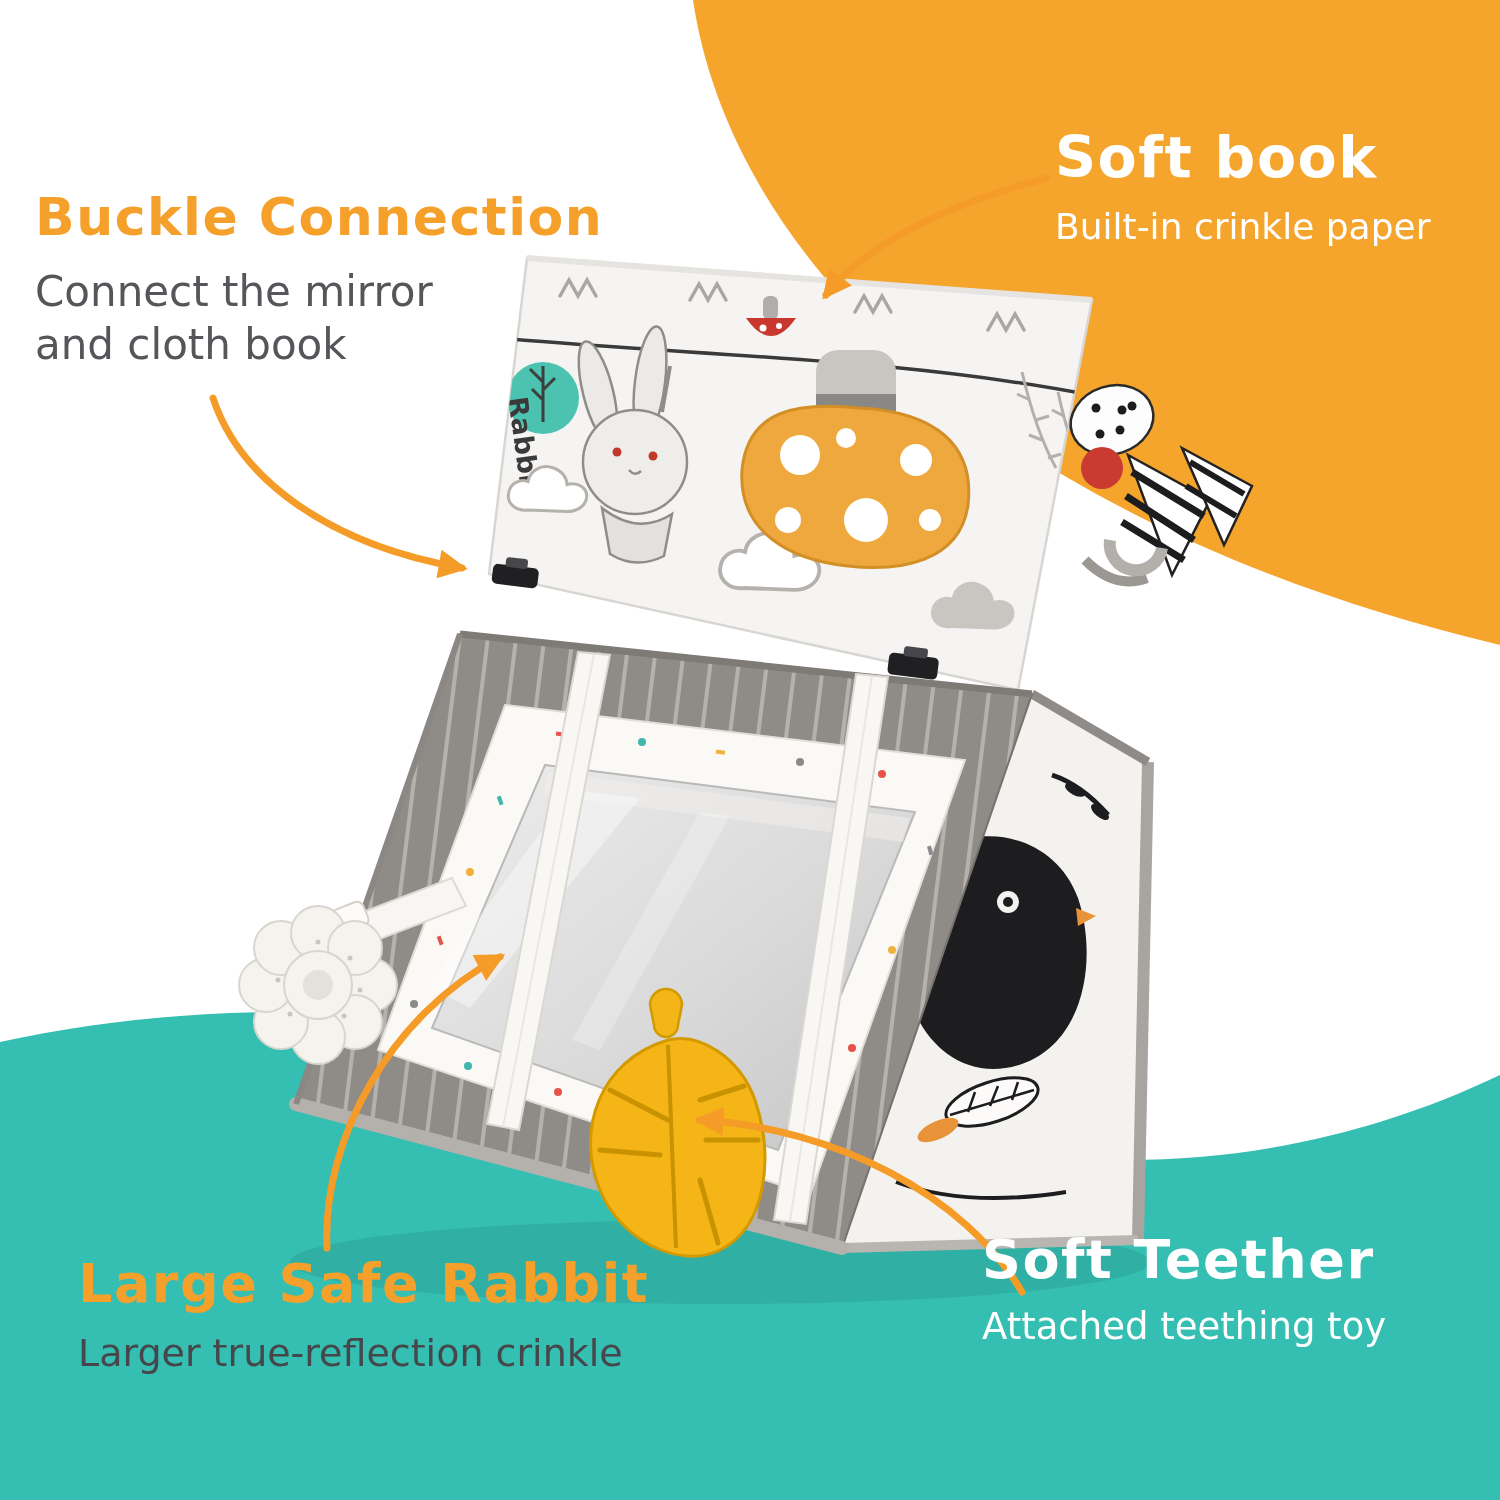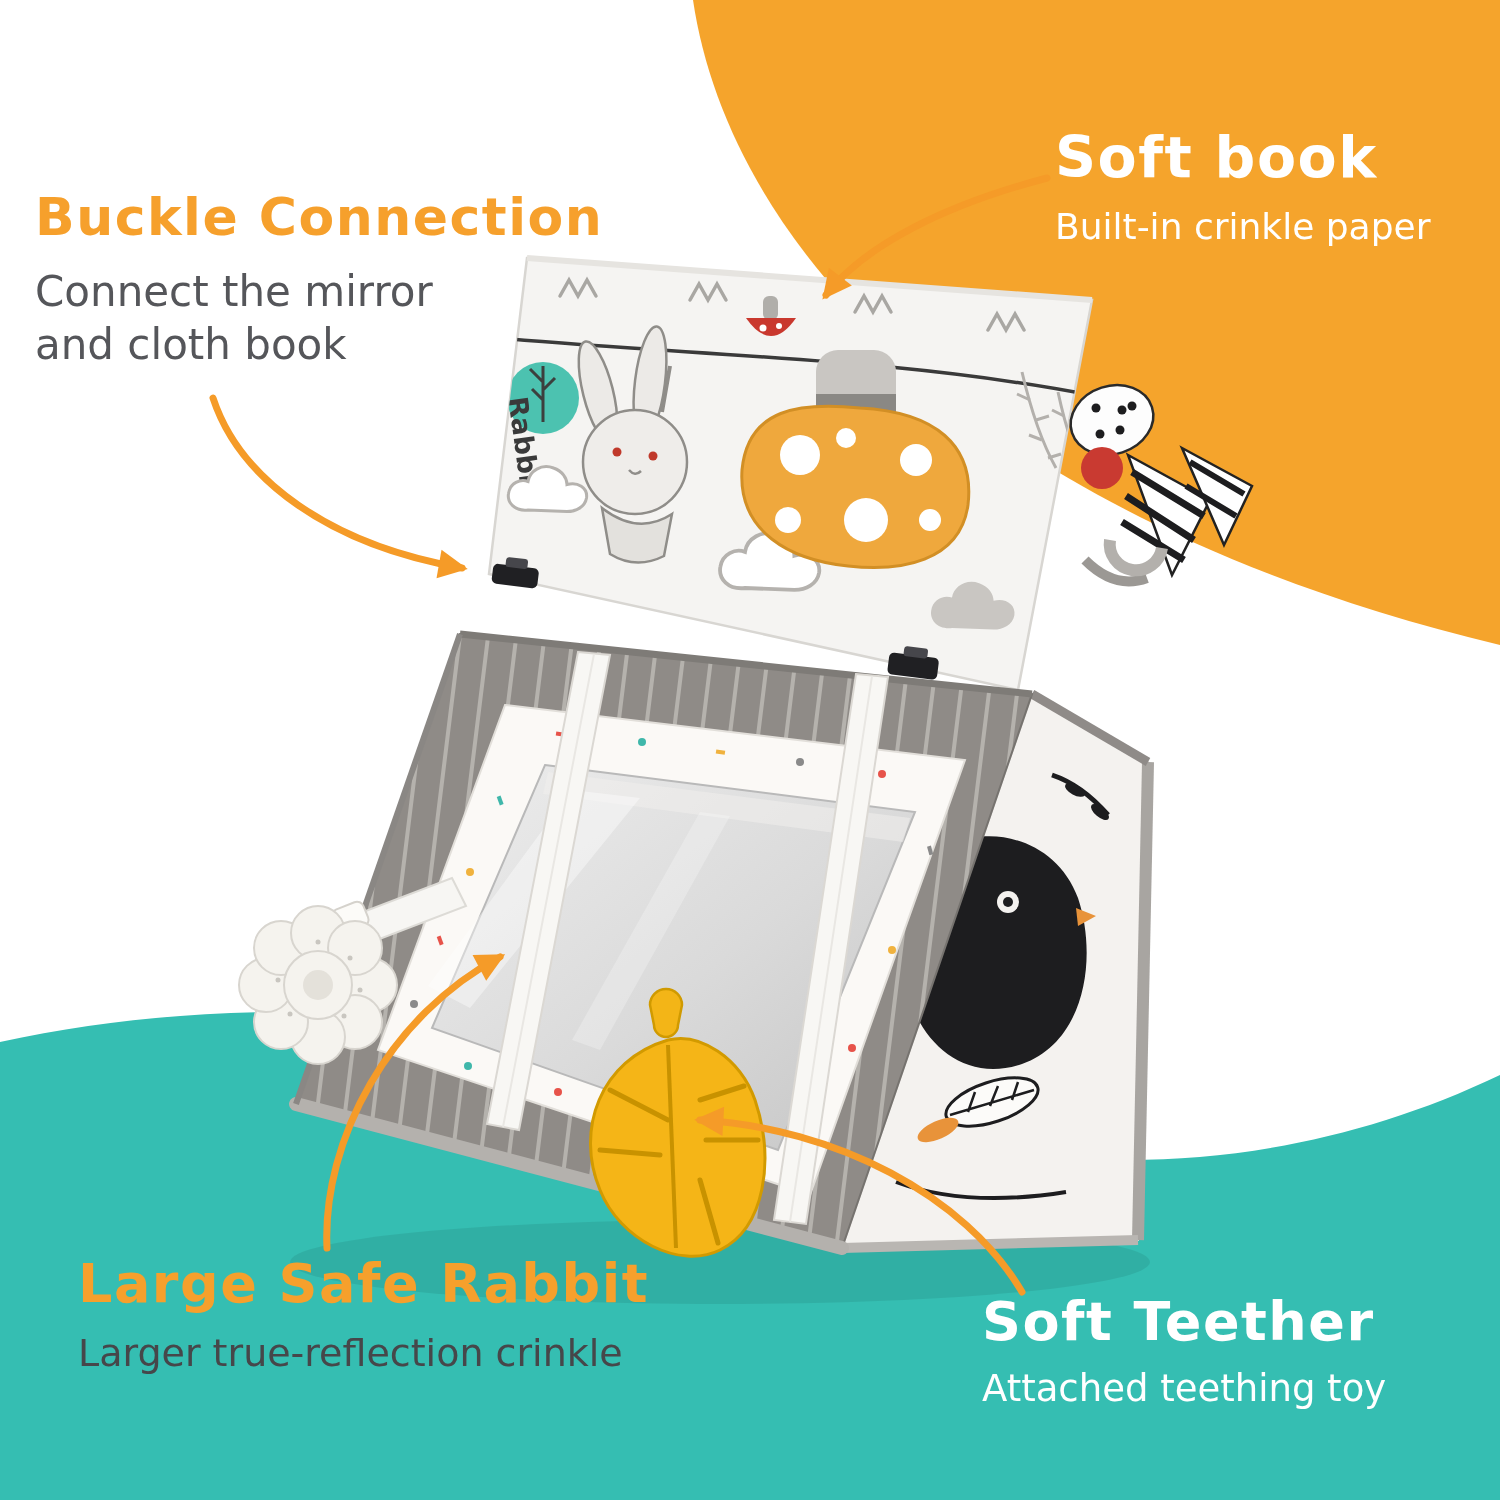--- a/index.html
+++ b/index.html
@@ -16,21 +16,21 @@
   .sub-white{color:#ffffff;}
   .co-buckle{left:35px;top:190px;}
   .co-buckle .title{font-size:52px;}
   .co-buckle .sub{font-size:42px;margin-top:20px;}
   .co-softbook{left:1055px;top:128px;}
   .co-softbook .title{font-size:57px;}
   .co-softbook .sub{font-size:36px;margin-top:16px;}
   .co-mirror{left:78px;top:1256px;}
   .co-mirror .title{font-size:54px;}
   .co-mirror .sub{font-size:38px;margin-top:16px;}
-  .co-teether{left:982px;top:1294px;}
+  .co-teether{left:982px;top:1232px;}
   .co-teether .title{font-size:54px;}
   .co-teether .sub{font-size:37px;margin-top:14px;}
 </style>
 </head>
 <body>
 
 <div class="stage">
 
   <svg class="scene" viewBox="0 0 1500 1500">
     <defs>

